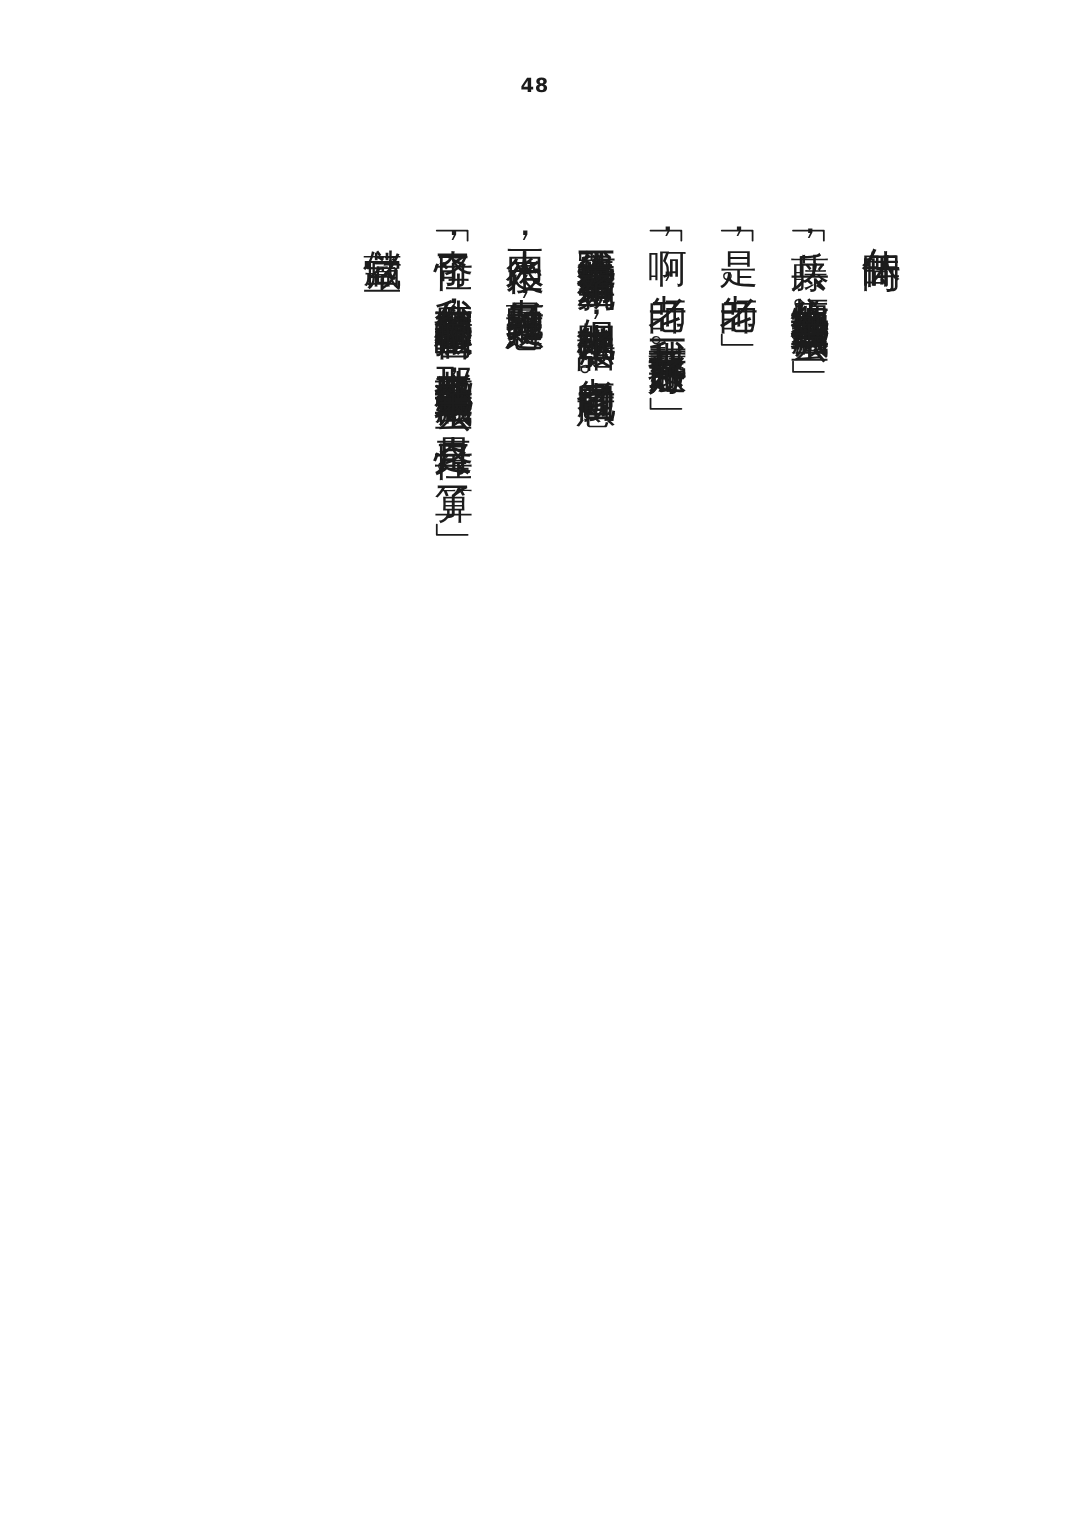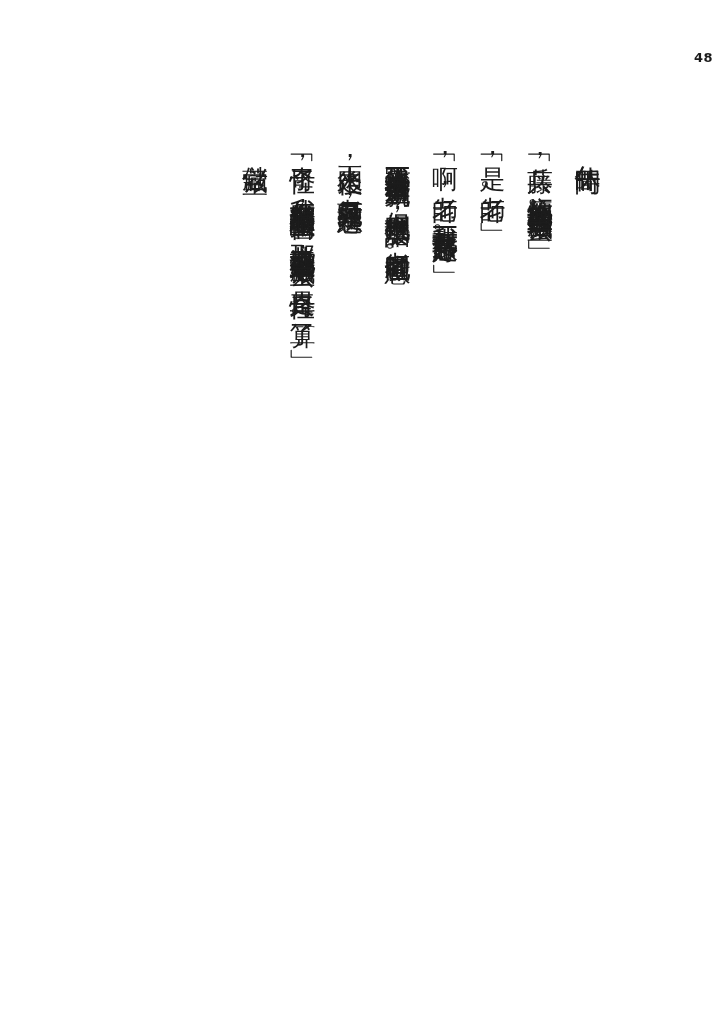--- a/index.html
+++ b/index.html
@@ -12,21 +12,21 @@
     height: 1020px;
     background: #ffffff;
     overflow: hidden;
     font-family: "Liberation Serif", "DejaVu Serif", serif;
   }
   .page-number {
     position: absolute;
     top: 50px;
     left: 0;
     right: 8px;
-    text-align: right;
+    text-align: center;
     font-family: "DejaVu Sans", "Liberation Sans", sans-serif;
     font-size: 13px;
     font-weight: 700;
     color: #1b1b1b;
     letter-spacing: 0.5px;
   }
   .text-body {
     position: absolute;
     top: 90px;
     right: 110px;

